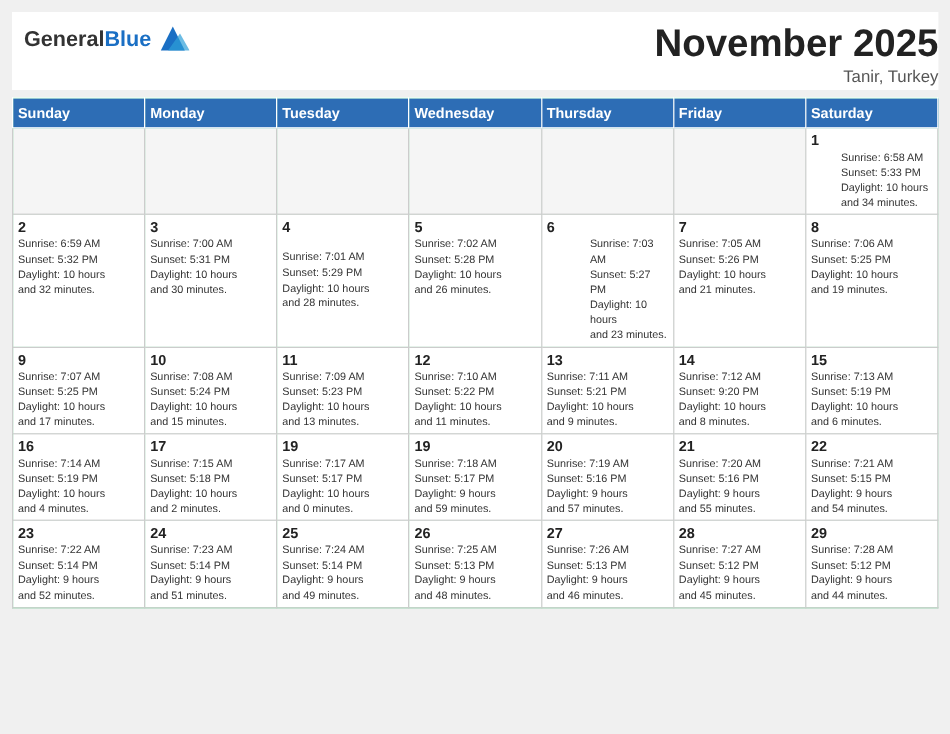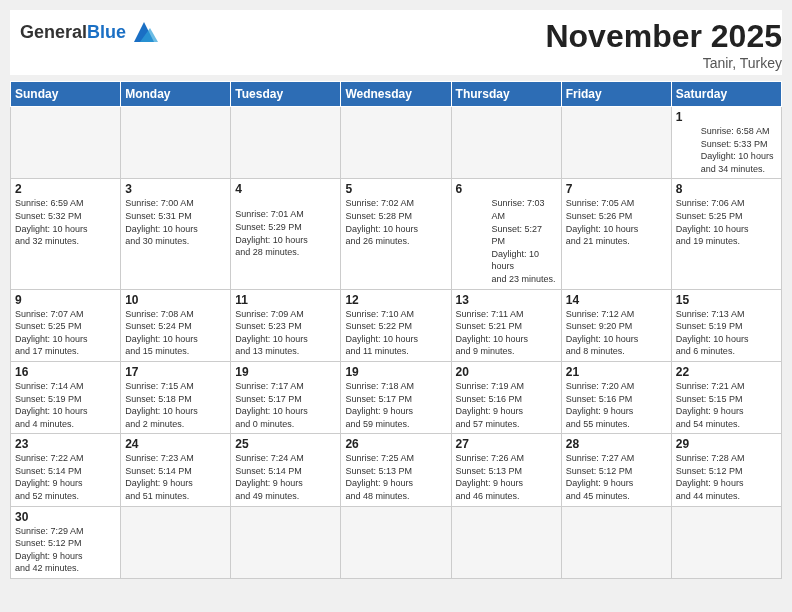--- a/index.html
+++ b/index.html
@@ -343,30 +343,15 @@
 and 45 minutes.</div>
           </td>
           <td>
             <span class="day-number">29</span>
             <div class="day-info" style="white-space: pre-line;">Sunrise: 7:28 AM
 Sunset: 5:12 PM
 Daylight: 9 hours
 and 44 minutes.</div>
           </td>
         </tr>
-        <tr class="last-row">
-          <td>
-            <span class="day-number">30</span>
-            <div class="day-info" style="white-space: pre-line;">Sunrise: 7:29 AM
-Sunset: 5:12 PM
-Daylight: 9 hours
-and 42 minutes.</div>
-          </td>
-          <td class="empty"></td>
-          <td class="empty"></td>
-          <td class="empty"></td>
-          <td class="empty"></td>
-          <td class="empty"></td>
-          <td class="empty"></td>
-        </tr>
       </tbody>
   </table>
 </div>
 
 </body></html>

